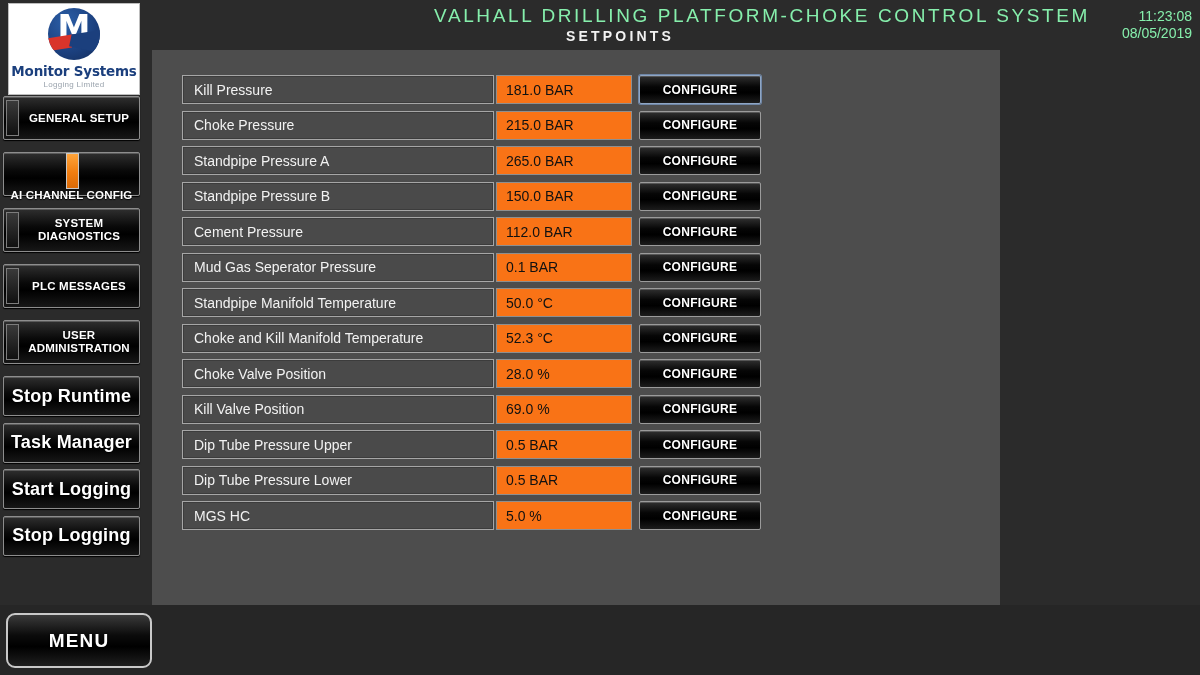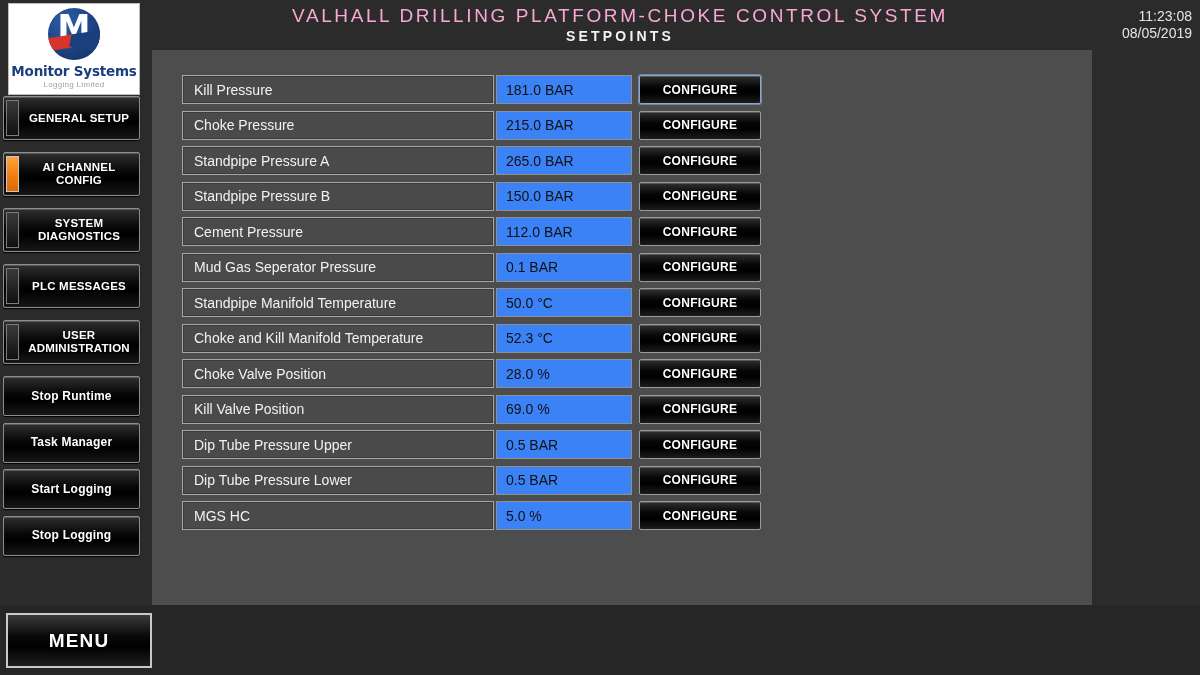--- a/index.html
+++ b/index.html
@@ -11,33 +11,33 @@
   }
   #app { position: relative; width: 1200px; height: 675px; background: #2b2b2b; }
 
   
   .header {
     position: absolute; left: 0; top: 0; width: 1200px; height: 50px;
     background: #2b2b2b;
   }
   .header-title {
     position: absolute; left: 150px; top: 5px; width: 940px;
-    text-align: center;
-    color: #f9a8d4; font-size: 19px; letter-spacing: 2.6px;
+    text-align: right;
+    color: #86efac; font-size: 19px; letter-spacing: 2.6px;
     font-weight: 400; white-space: nowrap;
   }
   .header-sub {
     position: absolute; left: 150px; top: 28px; width: 940px;
     text-align: center;
     color: #f2f2f2; font-size: 14px; letter-spacing: 3.2px;
     font-weight: bold;
   }
   .clock {
     position: absolute; right: 8px; top: 8px;
-    text-align: right; color: #e5e5e5; font-size: 14px; line-height: 17px;
+    text-align: right; color: #86efac; font-size: 14px; line-height: 17px;
   }
 
   
   .logo-panel {
     position: absolute; left: 8px; top: 3px; width: 132px; height: 92px;
     background: #ffffff; border: 1px solid #bdbdbd;
     display: flex; flex-direction: column; align-items: center;
     justify-content: flex-start; padding-top: 4px; overflow: hidden;
   }
   .logo-mark {
@@ -86,41 +86,41 @@
     background: linear-gradient(180deg, #ffa43a 0%, #f07d10 55%, #d96a08 100%);
     border-color: #c8c8c8;
   }
   .nav-label {
     flex: 1 1 auto; text-align: center; color: #fff;
     font-size: 11.5px; font-weight: bold; line-height: 13px;
     letter-spacing: 0.2px; padding: 0 3px;
     text-shadow: 0 1px 1px #000;
   }
   .nav-btn.plain { height: 40px; }
-  .nav-btn.plain .nav-label { font-size: 12px; }
+  .nav-btn.plain .nav-label { font-size: 18px; }
 
   
   .main {
-    position: absolute; left: 152px; top: 50px; width: 940px; height: 555px;
+    position: absolute; left: 152px; top: 50px; width: 848px; height: 555px;
     background: #4d4d4d;
   }
   .rows { position: absolute; left: 30px; top: 25px; }
   .row {
     position: relative; height: 29px; margin-bottom: 6.5px;
     display: flex; align-items: stretch;
   }
   .row-label {
     width: 312px; background: #4a4a4a;
     border: 1px solid #a6a6a6;
     display: flex; align-items: center; padding-left: 11px;
     color: #f2f2f2; font-size: 14px;
     box-shadow: inset 0 0 0 1px #3c3c3c;
   }
   .row-value {
-    width: 136px; margin-left: 2px; background: #3b82f6;
+    width: 136px; margin-left: 2px; background: #f97316;
     border: 1px solid #8f8f8f;
     display: flex; align-items: center; padding-left: 9px;
     color: #111; font-size: 14px;
   }
   .row-btn {
     width: 122px; margin-left: 7px;
     background: linear-gradient(180deg, #303030 0%, #060606 40%, #000 62%, #1c1c1c 100%);
     border: 1px solid #9b9b9b; border-radius: 2px;
     box-shadow: inset 0 1px 0 #565656;
     display: flex; align-items: center; justify-content: center;
@@ -133,21 +133,21 @@
   }
 
   
   .bottombar {
     position: absolute; left: 0; top: 605px; width: 1200px; height: 70px;
     background: #262626;
   }
   .menu-btn {
     position: absolute; left: 6px; top: 8px; width: 146px; height: 55px;
     background: linear-gradient(180deg, #3a3a3a 0%, #0b0b0b 40%, #000 62%, #1f1f1f 100%);
-    border: 2px solid #c9c9c9; border-radius: 0;
+    border: 2px solid #c9c9c9; border-radius: 9px;
     display: flex; align-items: center; justify-content: center;
     color: #fff; font-size: 19px; font-weight: bold; letter-spacing: 1.2px;
     text-shadow: 0 1px 2px #000;
   }
 </style>
 </head>
 <body>
 
 <div id="app">
 
@@ -168,21 +168,21 @@
     </div>
     <div class="logo-name">Monitor Systems</div>
     <div class="logo-sub">Logging Limited</div>
   </div>
 
   <div class="sidebar" id="sidebar">
       <div class="nav-btn" style="top: 0px;">
         <div class="nav-ind"></div>
         <div class="nav-label">GENERAL SETUP</div>
       </div>
-      <div class="nav-btn" style="top: 56px;">
+      <div class="nav-btn" style="top: 56px; flex-direction: column;">
         <div class="nav-ind on"></div>
         <div class="nav-label">AI CHANNEL CONFIG</div>
       </div>
       <div class="nav-btn" style="top: 112px;">
         <div class="nav-ind"></div>
         <div class="nav-label">SYSTEM DIAGNOSTICS</div>
       </div>
       <div class="nav-btn" style="top: 168px;">
         <div class="nav-ind"></div>
         <div class="nav-label">PLC MESSAGES</div>

